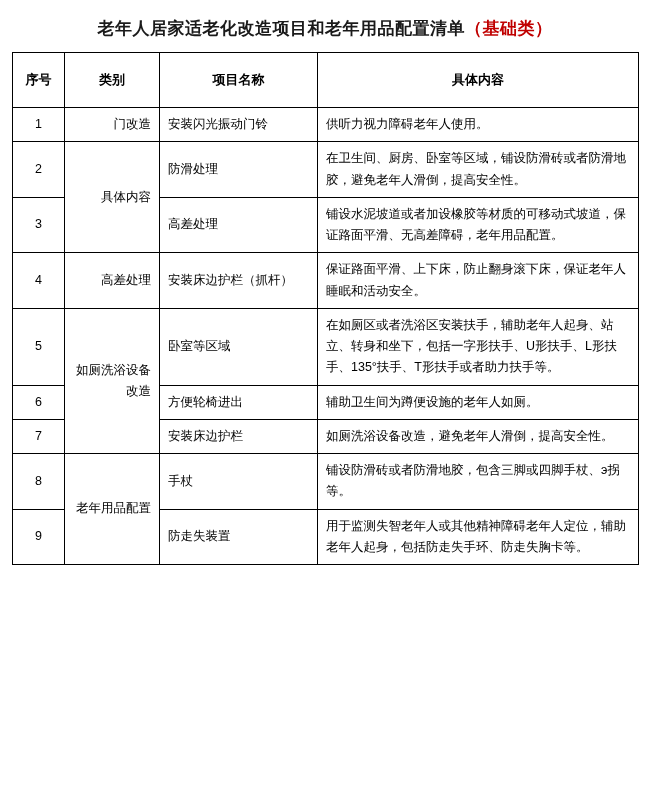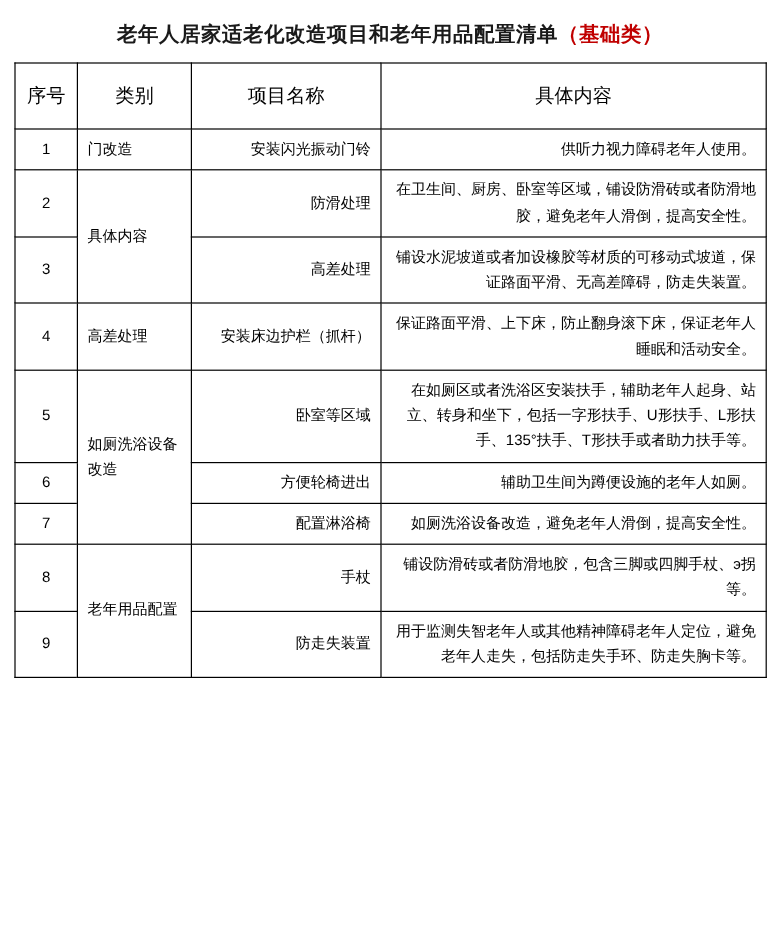--- a/index.html
+++ b/index.html
@@ -44,38 +44,38 @@
   table.list-table th,
   table.list-table td {
     border: 1px solid #000000;
     vertical-align: middle;
     padding: 6px 8px;
     font-size: 12.5px;
     line-height: 1.7;
   }
   table.list-table th {
     text-align: center;
-    font-weight: normal;
-    font-size: 16px;
+    font-weight: bold;
+    font-size: 13px;
     height: 42px;
   }
   td.c-index {
     text-align: center;
     font-size: 12.5px;
   }
   td.c-category {
+    text-align: right;
+    font-size: 12.5px;
+  }
+  td.c-project {
     text-align: left;
     font-size: 12.5px;
   }
-  td.c-project {
-    text-align: right;
-    font-size: 12.5px;
-  }
   td.c-detail {
-    text-align: right;
+    text-align: left;
     font-size: 12.5px;
     line-height: 1.75;
   }
   col.w-index { width: 52px; }
   col.w-category { width: 95px; }
   col.w-project { width: 158px; }
   col.w-detail { width: 321px; }
 </style>
 </head>
 <body>
@@ -110,51 +110,51 @@
         </tr>
         <tr>
           <td class="c-index">2</td>
           <td class="c-category" rowspan="2">具体内容</td>
           <td class="c-project">防滑处理</td>
           <td class="c-detail">在卫生间、厨房、卧室等区域，铺设防滑砖或者防滑地胶，避免老年人滑倒，提高安全性。</td>
         </tr>
         <tr>
           <td class="c-index">3</td>
           <td class="c-project">高差处理</td>
-          <td class="c-detail">铺设水泥坡道或者加设橡胶等材质的可移动式坡道，保证路面平滑、无高差障碍，防走失装置。</td>
+          <td class="c-detail">铺设水泥坡道或者加设橡胶等材质的可移动式坡道，保证路面平滑、无高差障碍，老年用品配置。</td>
         </tr>
         <tr>
           <td class="c-index">4</td>
           <td class="c-category">高差处理</td>
           <td class="c-project">安装床边护栏（抓杆）</td>
           <td class="c-detail">保证路面平滑、上下床，防止翻身滚下床，保证老年人睡眠和活动安全。</td>
         </tr>
         <tr>
           <td class="c-index">5</td>
           <td class="c-category" rowspan="3">如厕洗浴设备改造</td>
           <td class="c-project">卧室等区域</td>
           <td class="c-detail">在如厕区或者洗浴区安装扶手，辅助老年人起身、站立、转身和坐下，包括一字形扶手、U形扶手、L形扶手、135°扶手、T形扶手或者助力扶手等。</td>
         </tr>
         <tr>
           <td class="c-index">6</td>
           <td class="c-project">方便轮椅进出</td>
           <td class="c-detail">辅助卫生间为蹲便设施的老年人如厕。</td>
         </tr>
         <tr>
           <td class="c-index">7</td>
-          <td class="c-project">配置淋浴椅</td>
+          <td class="c-project">安装床边护栏</td>
           <td class="c-detail">如厕洗浴设备改造，避免老年人滑倒，提高安全性。</td>
         </tr>
         <tr>
           <td class="c-index">8</td>
           <td class="c-category" rowspan="2">老年用品配置</td>
           <td class="c-project">手杖</td>
           <td class="c-detail">铺设防滑砖或者防滑地胶，包含三脚或四脚手杖、э拐等。</td>
         </tr>
         <tr>
           <td class="c-index">9</td>
           <td class="c-project">防走失装置</td>
-          <td class="c-detail">用于监测失智老年人或其他精神障碍老年人定位，避免老年人走失，包括防走失手环、防走失胸卡等。</td>
+          <td class="c-detail">用于监测失智老年人或其他精神障碍老年人定位，辅助老年人起身，包括防走失手环、防走失胸卡等。</td>
         </tr>
       </tbody>
   </table>
 
 </div>
 
 </body></html>

